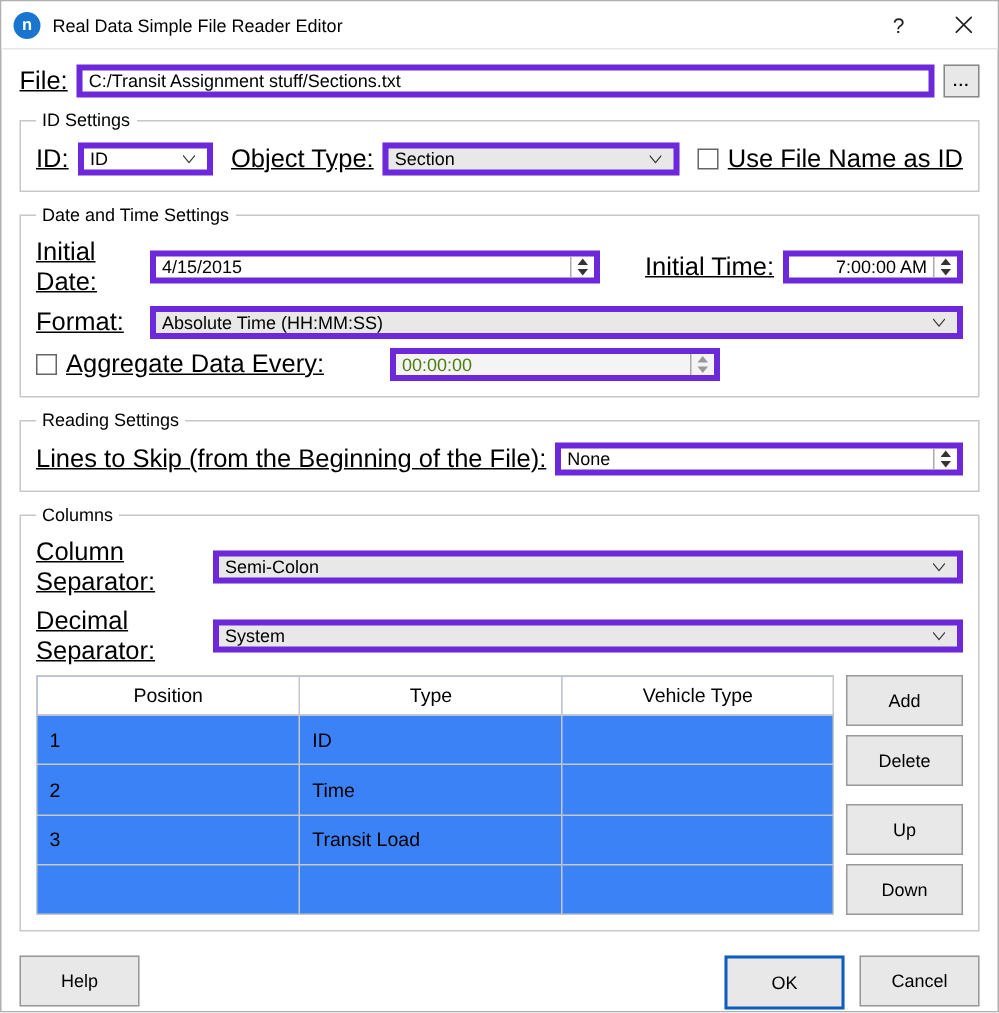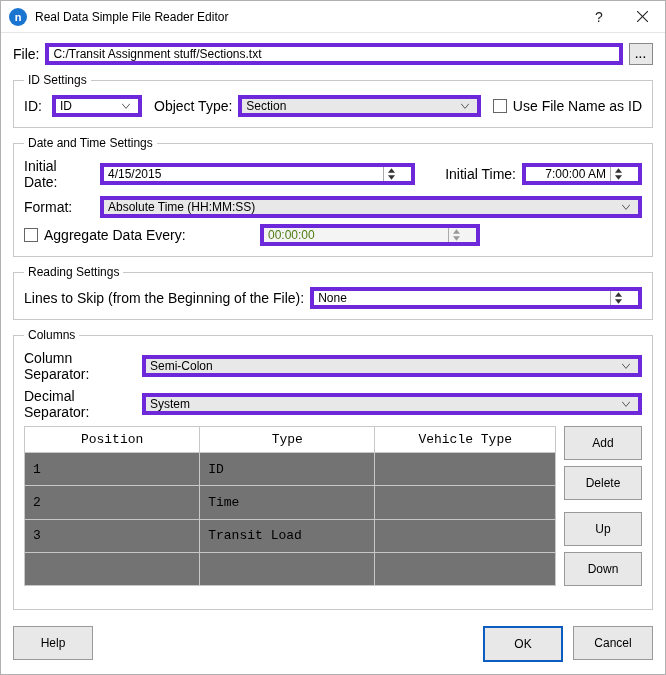--- a/index.html
+++ b/index.html
@@ -18,46 +18,46 @@
     height: 32px; display: flex; align-items: center; padding: 0 0 0 8px;
     background: #fff; border-bottom: 1px solid #e6e6e6;
   }
   .titlebar .app-icon { width:18px; height:18px; border-radius:50%; background:#1a75d1; display:flex; align-items:center; justify-content:center; color:#fff; font-size:11px; font-weight:bold; margin-right:8px;}
   .titlebar .title { flex:1; font-size:12px; }
   .titlebar .ctrl { width:46px; height:32px; display:flex; align-items:center; justify-content:center; font-size:13px; color:#222;}
   .titlebar .ctrl.help { width:40px; font-size:14px;}
   .titlebar .ctrl.close svg { width:11px; height:11px; stroke:#222; stroke-width:1;}
   .content { flex:1; padding: 10px 12px 12px 12px; display:flex; flex-direction:column; gap:8px;}
   .row { display:flex; align-items:center; gap:6px; }
-  label.fld { font-size:14px; }
+  label.fld { font-size:17px;text-decoration:underline; }
   input[type=text], .combo, .spin {
     border:4px solid #6d28d9; background:#fff; height:22px; font:inherit; padding:1px 4px;
   }
   .combo { display:flex; align-items:center; justify-content:space-between; background:#e8e8e8;}
   .combo.white { background:#fff;}
   .combo .val { overflow:hidden; text-overflow:ellipsis; white-space:nowrap;}
   .chev { width:16px; display:flex; justify-content:center;}
   .chev svg { width:8px; height:8px; }
-  .spin { display:flex; align-items:center; padding:0 12px 0 4px;}
+  .spin { display:flex; align-items:center; padding:0 0 0 4px;}
   .spin .val { flex:1;}
   .spin .arrows { width:16px; height:100%; display:flex; flex-direction:column; border-left:1px solid #aaa;}
   .spin .arrows div { flex:1; display:flex; align-items:center; justify-content:center;}
   .spin .arrows svg { width:7px; height:5px;}
   .browse-btn { width:24px; height:22px; border:1px solid #888; background:#e8e8e8; display:flex; align-items:center; justify-content:center; font-weight:bold; letter-spacing:1px; font-size:10px;}
   fieldset {
     border:1px solid #c8c8c8; margin:0; padding:8px 10px 10px 10px;
   }
   legend { font-size:12px; padding:0 4px; }
   .checkbox { width:14px; height:14px; border:1px solid #666; background:#fff; display:inline-block;}
   .btn {
     height:24px; min-width:76px; border:1px solid #999; background:#e8e8e8; display:flex; align-items:center; justify-content:center; font:inherit; padding:16px 8px;
   }
   .btn.primary { border:2px solid #0c5dbf; }
   .table-wrap { display:flex; gap:8px; margin-top:6px;}
-  table { border-collapse:collapse; flex:1; background:#737373;font-family:Liberation Mono, monospace;}
+  table { border-collapse:collapse; flex:1; background:#3b82f6;}
   th, td { border:1px solid #c8c8c8; padding:5px 8px; text-align:left; font-weight:normal; font-size:13px;}
   th { text-align:center; background:#fff;}
   tbody tr { height:30px;}
   .side-btns { display:flex; flex-direction:column; gap:6px; width:78px;}
   .side-btns .spacer { flex:1;}
   .footer { display:flex; gap:10px; margin-top:auto; padding-top:8px;}
   .footer .spacer { flex:1;}
   .muted { color:#4d7c0f;}
 </style>
 </head>

